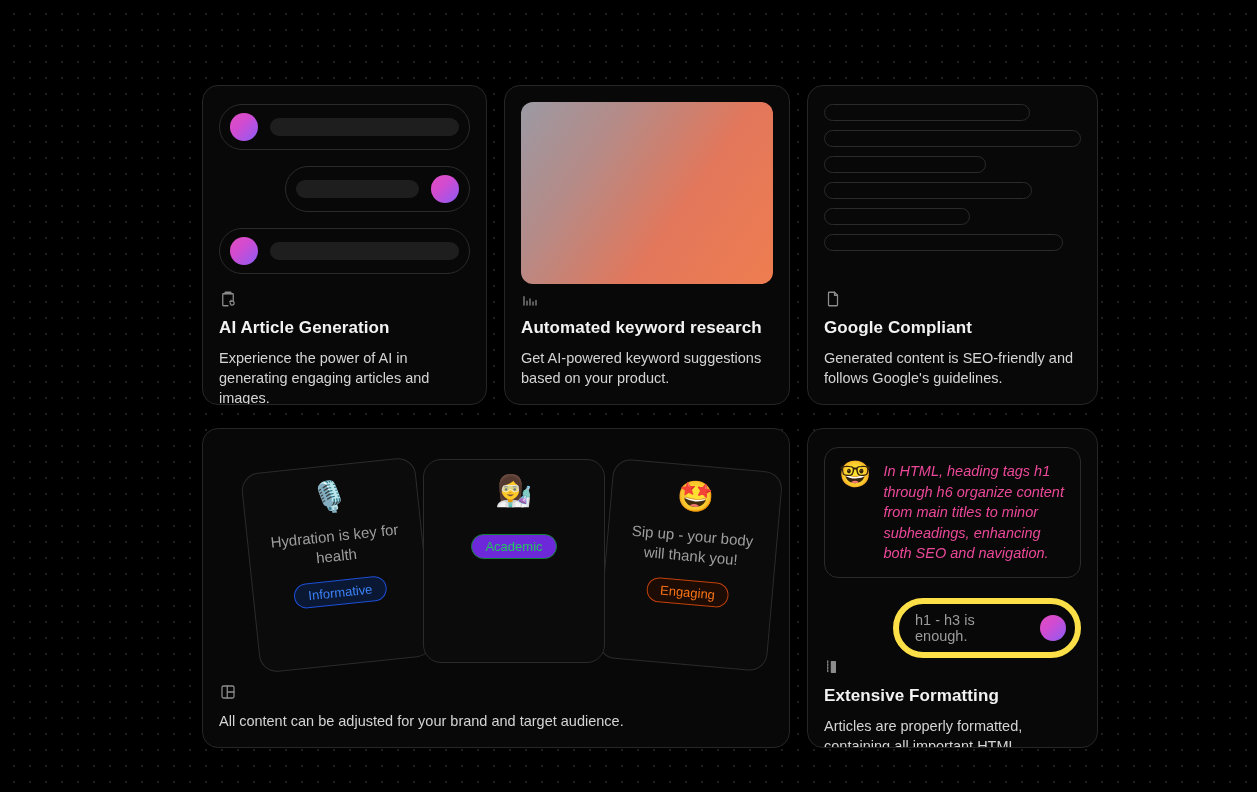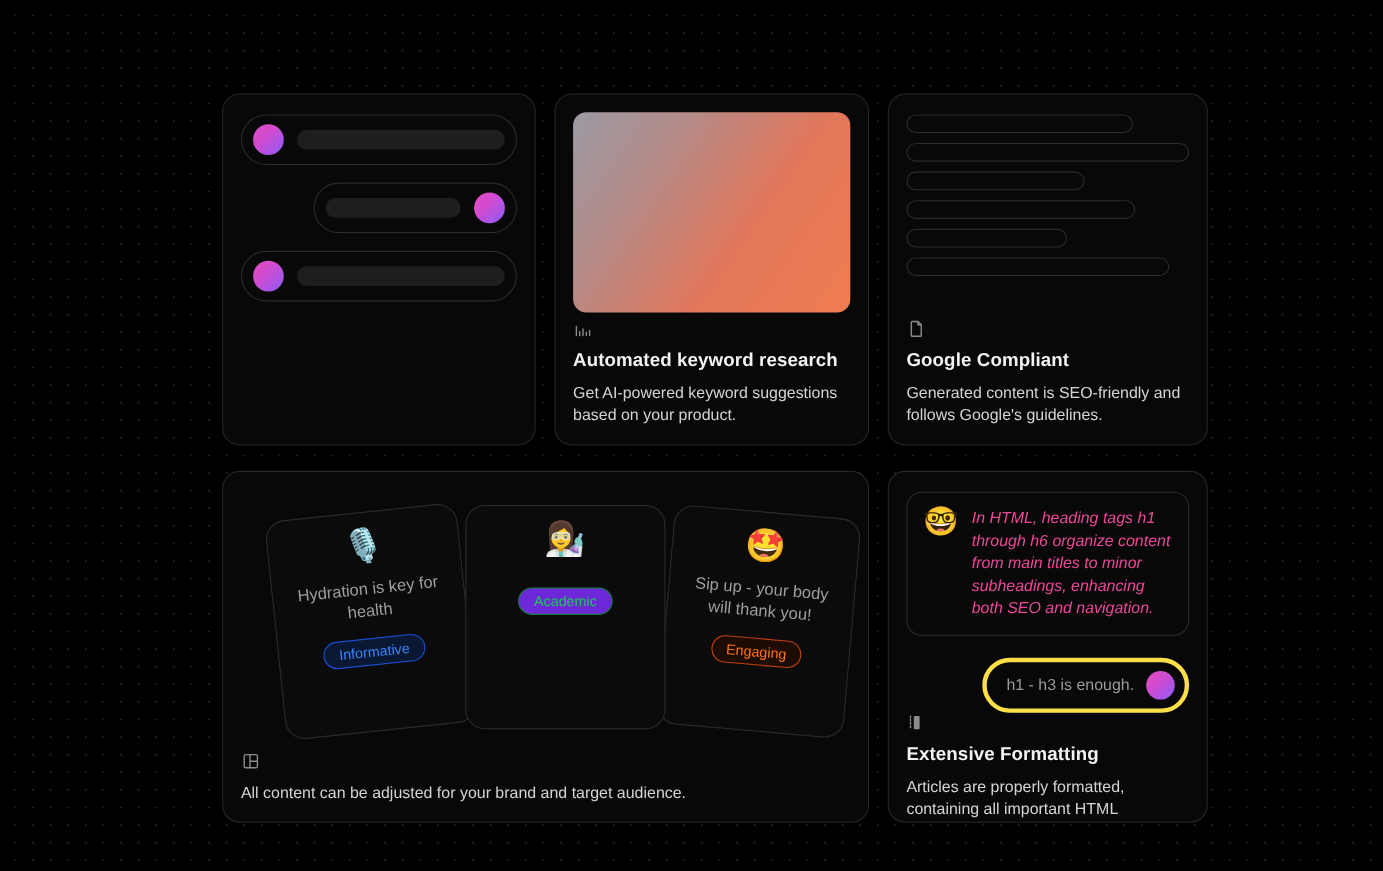--- a/index.html
+++ b/index.html
@@ -184,21 +184,21 @@
     color: #ec4899;
     font-style: italic;
   }
   .bubble-out {
     margin: 20px 0 0 auto;
     width: 188px;
     display: flex;
     align-items: center;
     justify-content: flex-end;
     gap: 11px;
-    border: 4px solid #fde047;
+    border: 6px solid #fde047;
     border-radius: 999px;
     padding: 8px 9px 8px 16px;
   }
   .bubble-out .btext { font-size: 14.5px; color: #9b9b9b; }
   .bubble-out .avatar {
     width: 26px; height: 26px; border-radius: 50%;
     flex: none;
     background: linear-gradient(135deg, #e24ec0 0%, #d24bd0 40%, #8b5cf6 100%);
   }
 </style>
@@ -215,20 +215,31 @@
           <span class="skel-bar"></span>
         </div>
         <div class="skel-row right">
           <span class="skel-dot"></span>
           <span class="skel-bar"></span>
         </div>
         <div class="skel-row">
           <span class="skel-dot"></span>
           <span class="skel-bar"></span>
         </div>
+      </div>
+      <div class="fcard-foot">
+        <span class="fcard-icon">
+          <svg viewBox="0 0 24 24" fill="none" stroke="currentColor" stroke-width="1.7" stroke-linecap="round" stroke-linejoin="round">
+            <path d="M9 3h6a1 1 0 0 1 1 1v1H8V4a1 1 0 0 1 1-1z"></path>
+            <path d="M16 5h2a1 1 0 0 1 1 1v9M8 5H6a1 1 0 0 0-1 1v14a1 1 0 0 0 1 1h6"></path>
+            <path d="M15 17.5a2.6 2.6 0 1 0 1-2.1M16 13.6v1.8h-1.8"></path>
+          </svg>
+        </span>
+        <div class="fcard-title">AI Article Generation</div>
+        <div class="fcard-desc">Experience the power of AI in generating engaging articles and images.</div>
       </div>
     </div>
 
     <div class="fcard">
       <div class="fcard-visual">
         <div class="gimg"></div>
       </div>
       <div class="fcard-foot">
         <span class="fcard-icon">
           <svg viewBox="0 0 24 24" fill="none" stroke="currentColor" stroke-width="1.7" stroke-linecap="round" stroke-linejoin="round">

